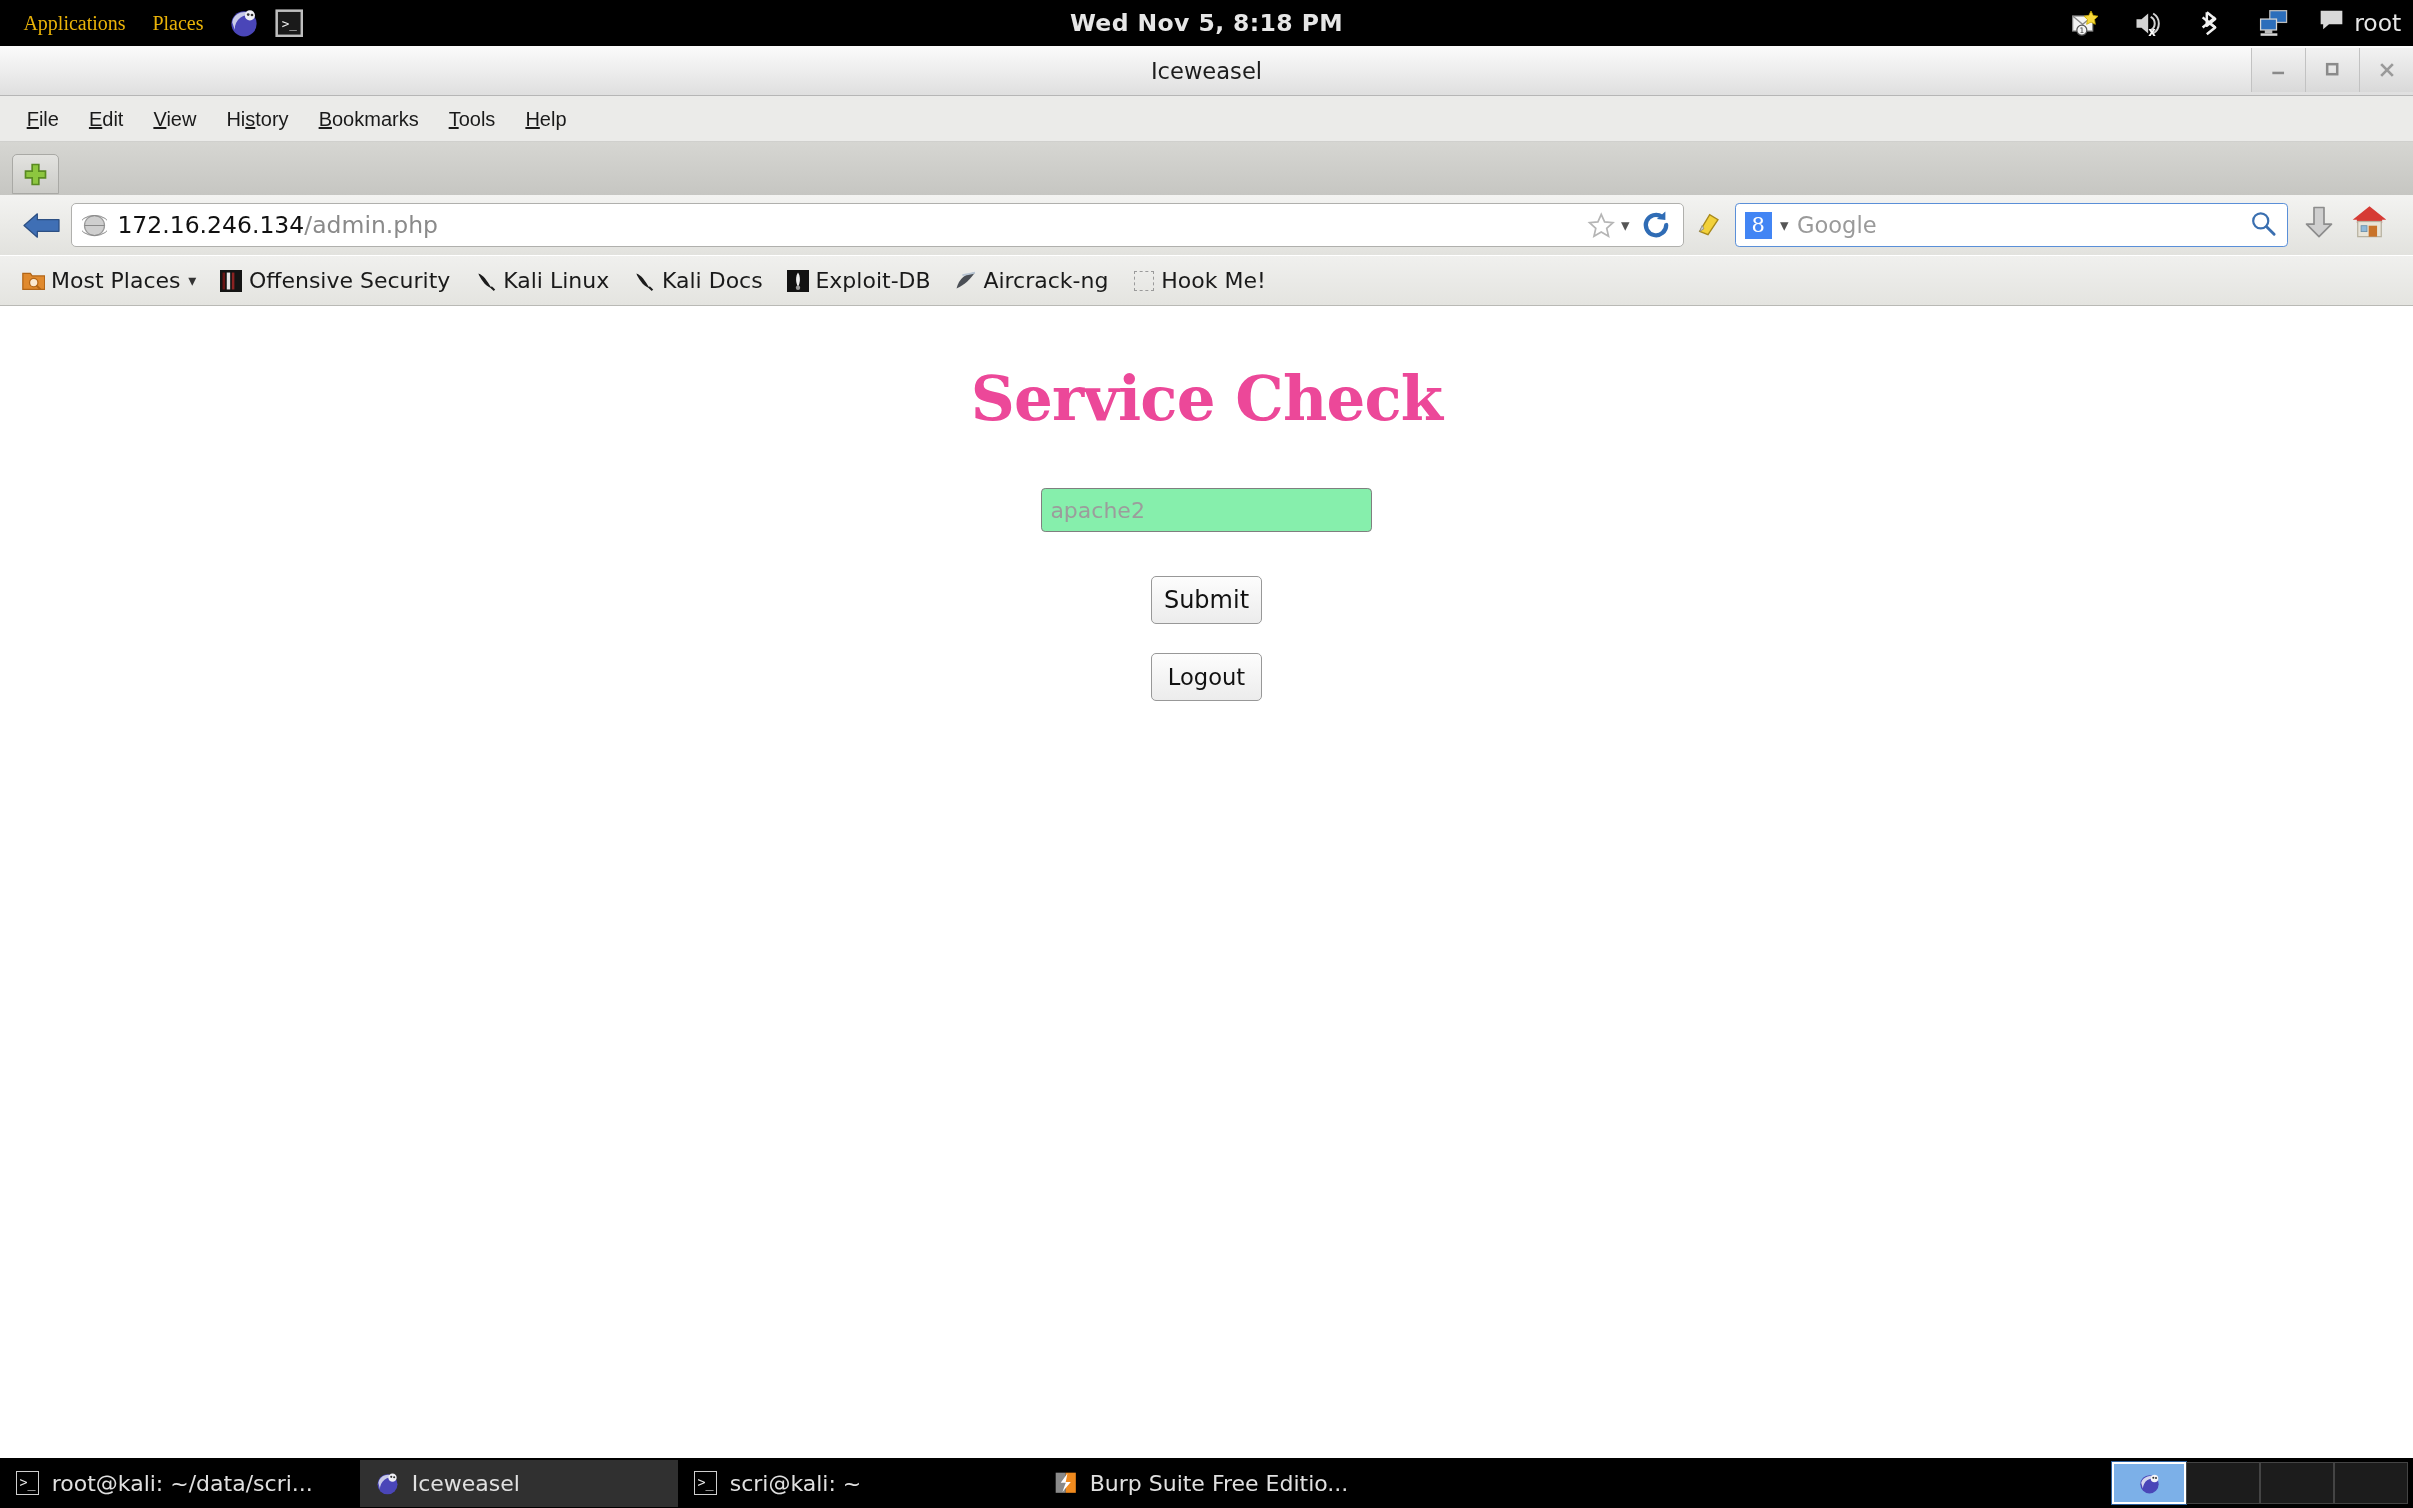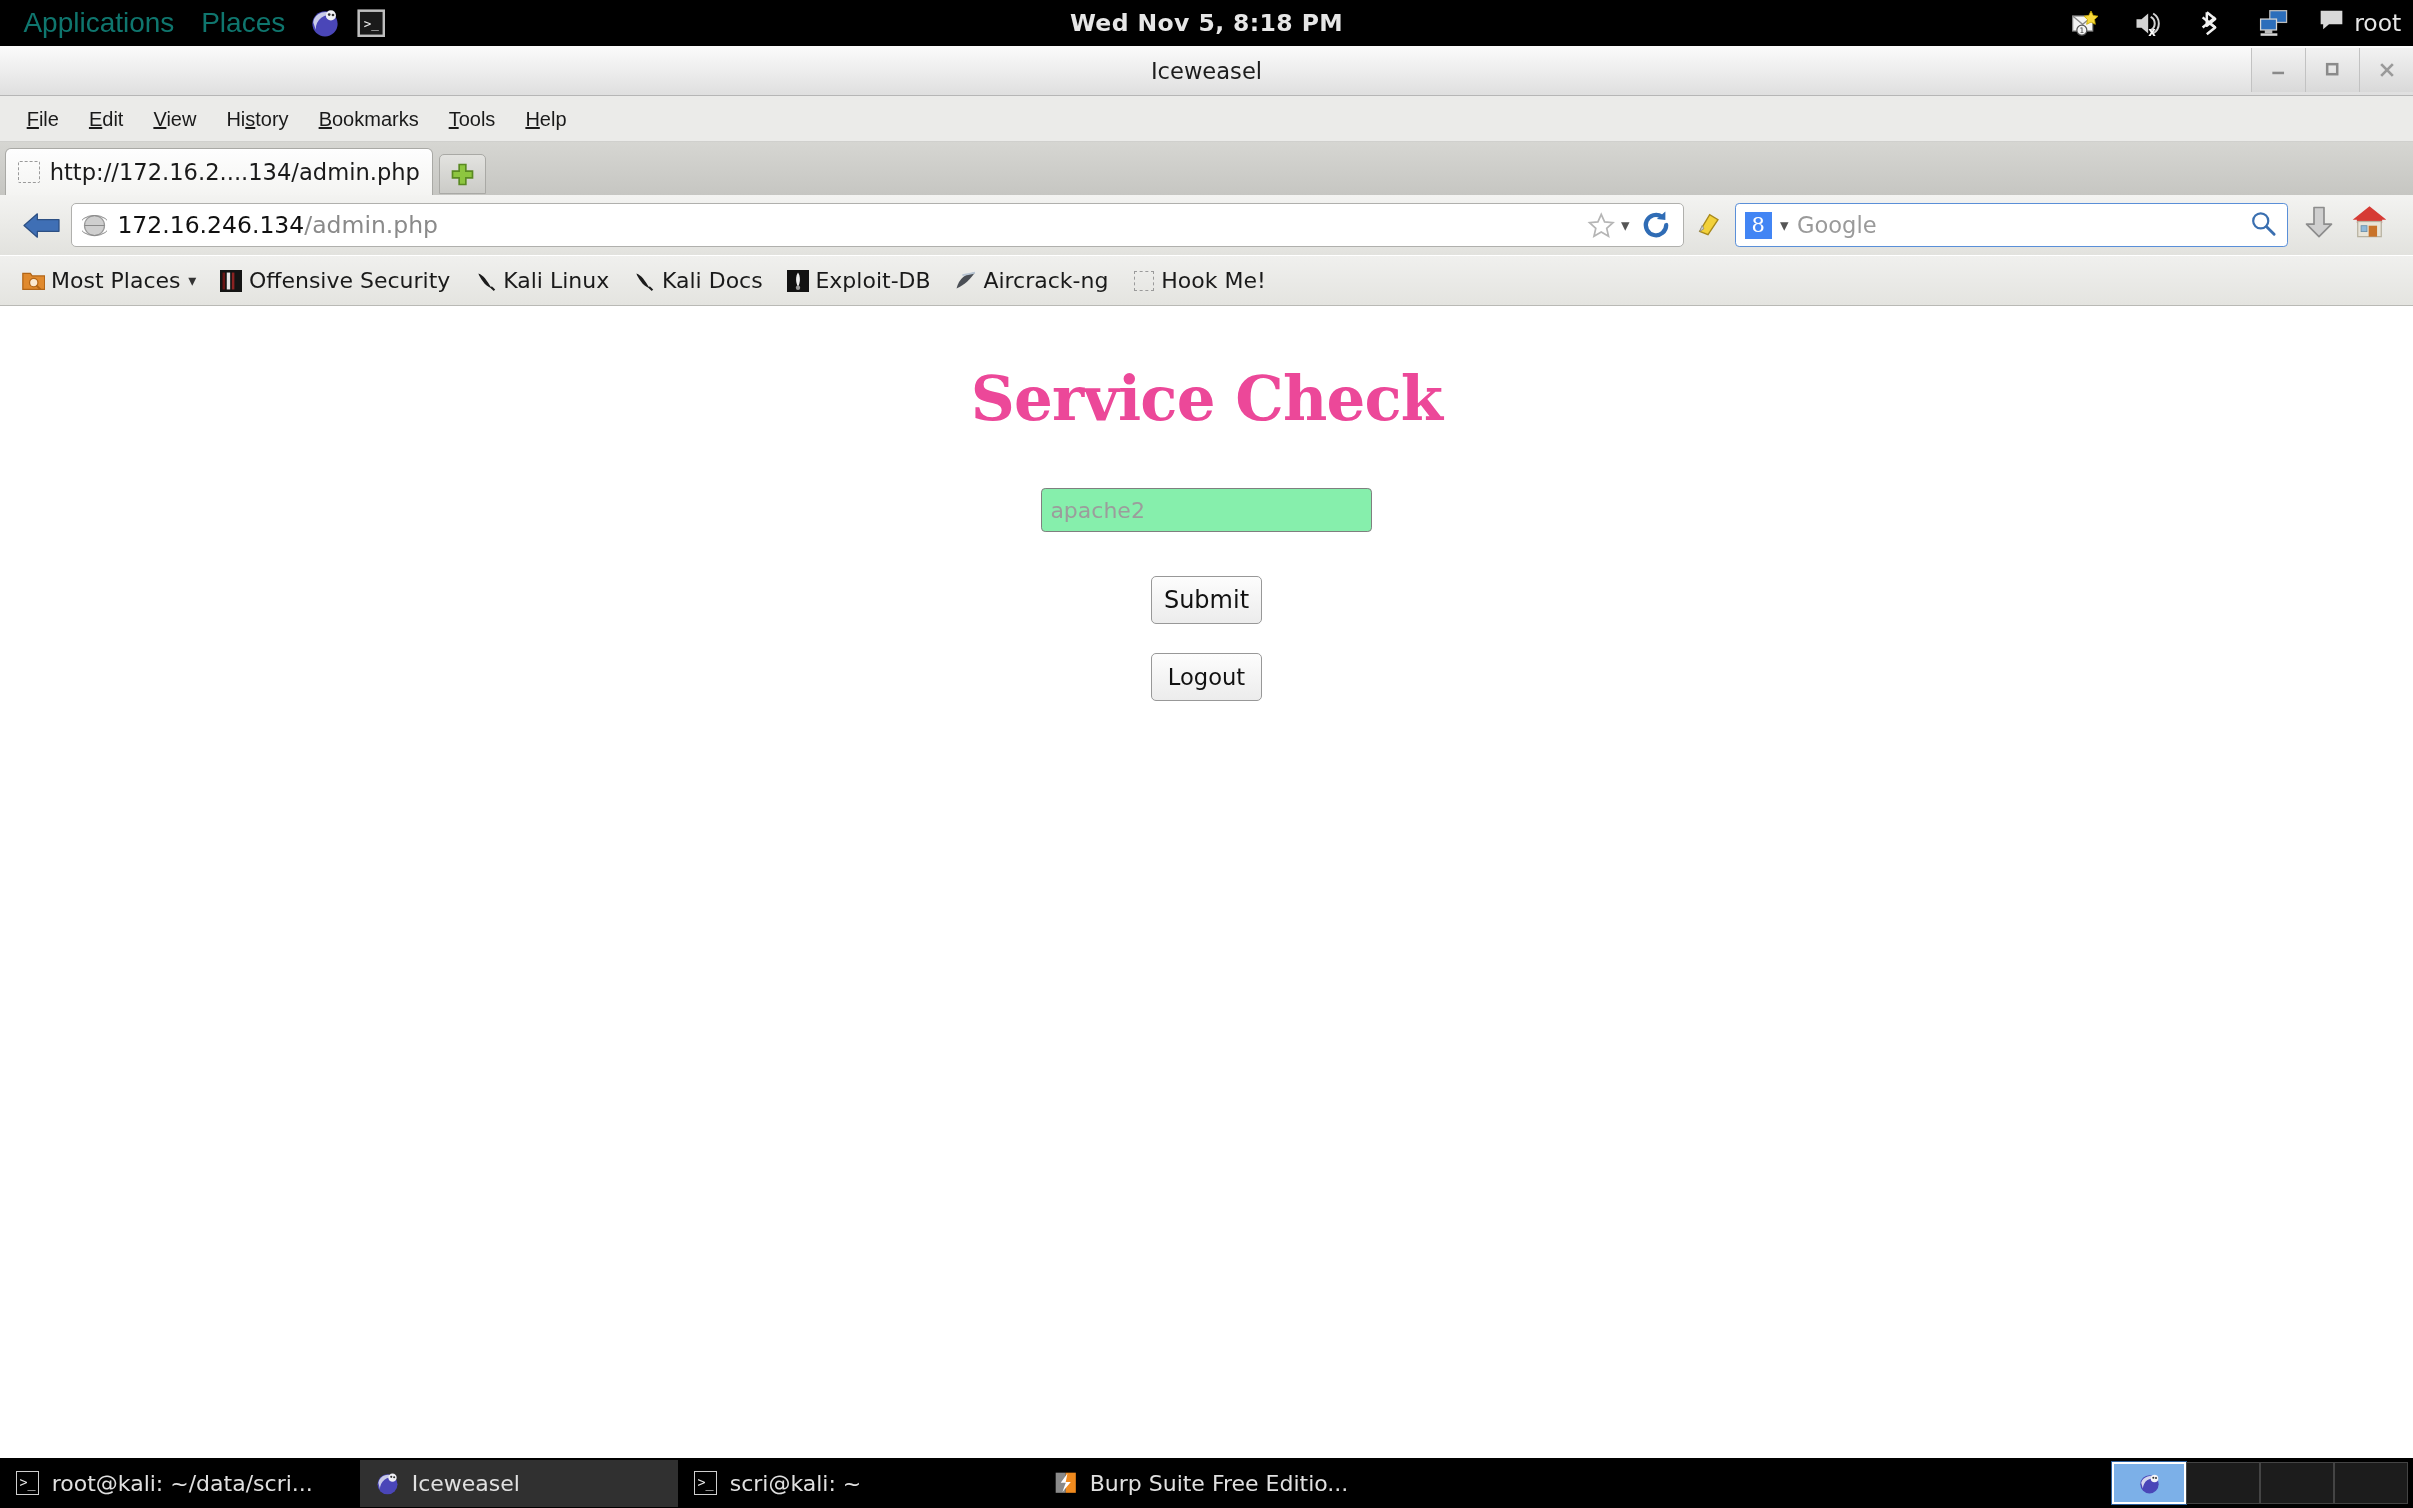--- a/index.html
+++ b/index.html
@@ -15,25 +15,25 @@
 
   
   #gnome-top-panel {
     position: absolute; top: 0; left: 0;
     width: 2413px; height: 46px;
     background: #000000;
     display: flex; align-items: center;
     color: #d3d7cf;
   }
   .panel-menu {
-    font-size: 28px;
-    color: #0f766e;
+    font-size: 20px;
+    color: #eab308;
     padding: 0 13.4px;
     line-height: 46px;
-    font-family: Liberation Sans, sans-serif;
+    font-family: Liberation Serif, serif;
   }
   #panel-left { display: flex; align-items: center; padding-left: 10px; }
   .panel-launcher {
     width: 37px; height: 37px;
     margin-left: 8.4px;
     display: flex; align-items: center; justify-content: center;
   }
   #panel-clock {
     position: absolute; left: 0; right: 0;
     text-align: center;
@@ -403,24 +403,20 @@
   <div class="menu-item"><u>F</u>ile</div>
   <div class="menu-item"><u>E</u>dit</div>
   <div class="menu-item"><u>V</u>iew</div>
   <div class="menu-item">Hi<u>s</u>tory</div>
   <div class="menu-item"><u>B</u>ookmarks</div>
   <div class="menu-item"><u>T</u>ools</div>
   <div class="menu-item"><u>H</u>elp</div>
 </div>
 
 <div id="tabbar">
-  <div id="tab-active">
-    <span class="tab-favicon"></span>
-    <span id="tab-label">http://172.16.2....134/admin.php</span>
-  </div>
   <div id="tab-new">
     <svg width="25" height="25" viewBox="0 0 30 30">
       <path d="M11 3 h8 v8 h8 v8 h-8 v8 h-8 v-8 h-8 v-8 h8 z" fill="#8dc63f" stroke="#5a8a22" stroke-width="2"></path>
     </svg>
   </div>
 </div>
 
 <div id="navbar">
   <div id="back-button">
     <svg width="39" height="35" viewBox="0 0 46 42">

